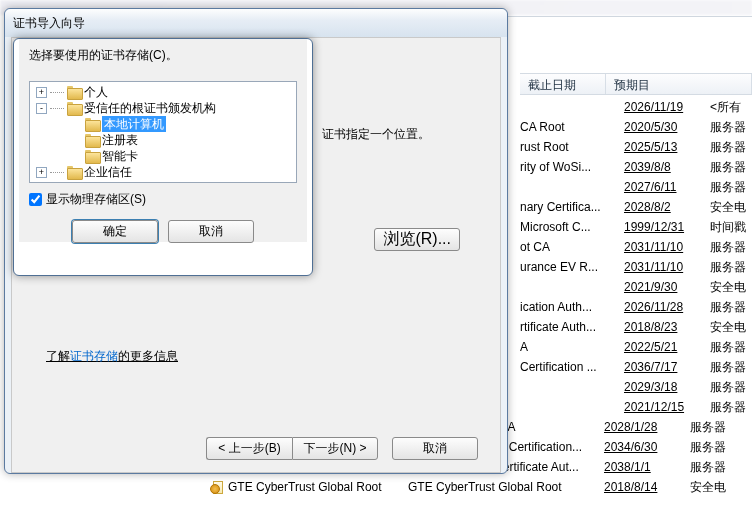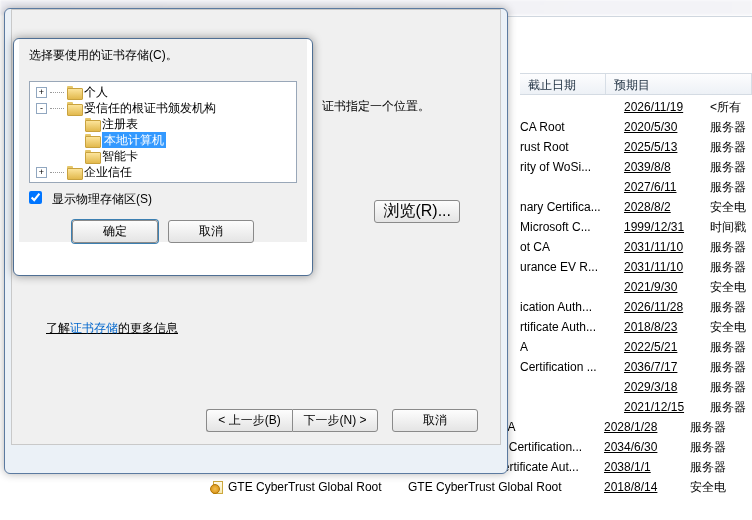--- a/index.html
+++ b/index.html
@@ -167,21 +167,21 @@
     border-radius: 1px;
   }
   .tree-label { font-size: 12px; }
   .tree-label.selected {
     background: #3399ff; color: #fff;
     padding: 0 2px;
   }
   .depth1 { padding-left: 4px; }
   .depth3 { padding-left: 36px; }
   .spacer-exp { width: 11px; height:11px; display:inline-block; margin-right:3px; }
-  .chk-row { margin-top: 8px; display: flex; align-items: flex-start; gap: 10px; }
+  .chk-row { margin-top: 8px; display: flex; align-items: center; gap: 4px; }
   .chk-row input { width: 13px; height: 13px; }
   .inner-buttons {
     margin-top: 12px;
     display: flex; gap: 10px; justify-content: center;
   }
   .btn-default {
     box-shadow: 0 0 0 1px #3c7fb1;
   }
   
   .bg-list {
@@ -353,20 +353,23 @@
       <div class="bg-row" style="left: 0px; top: 460px; width: 552px;">
         <span class="name-cell" style="width:198px"><span class="cert-icon"></span>GTE CyberTrust Global Root</span>
         <span style="width:196px;overflow:hidden;white-space:nowrap">GTE CyberTrust Global Root</span>
         <span class="cell-date">2018/8/14</span>
         <span class="cell-type">安全电</span>
       </div>
     </div>
 </div>
 
 <div class="wizard-window">
+  <div class="wizard-titlebar">
+    <span>证书导入向导</span>
+  </div>
   <div class="wizard-body">
     <span class="wizard-instruction-right">证书指定一个位置。</span>
     <div class="wizard-browse">
       <button class="btn btn-browse">浏览(R)...</button>
     </div>
     <div class="wizard-info">
       <span>了解</span><a href="#">证书存储</a><span>的更多信息</span>
     </div>
     <div class="wizard-buttons">
       <div class="seg">
@@ -390,26 +393,26 @@
         </div>
         <div class="tree-node depth1">
           <span class="exp">-</span>
           <span class="dots"></span>
           <span class="folder-icon"></span>
           <span class="tree-label">受信任的根证书颁发机构</span>
         </div>
         <div class="tree-node depth3">
           <span class="spacer-exp"></span>
           <span class="folder-icon"></span>
-          <span class="tree-label">注册表</span>
+          <span class="tree-label selected">本地计算机</span>
         </div>
         <div class="tree-node depth3">
           <span class="spacer-exp"></span>
           <span class="folder-icon"></span>
-          <span class="tree-label selected">本地计算机</span>
+          <span class="tree-label">注册表</span>
         </div>
         <div class="tree-node depth3">
           <span class="spacer-exp"></span>
           <span class="folder-icon"></span>
           <span class="tree-label">智能卡</span>
         </div>
         <div class="tree-node depth1">
           <span class="exp">+</span>
           <span class="dots"></span>
           <span class="folder-icon"></span>

